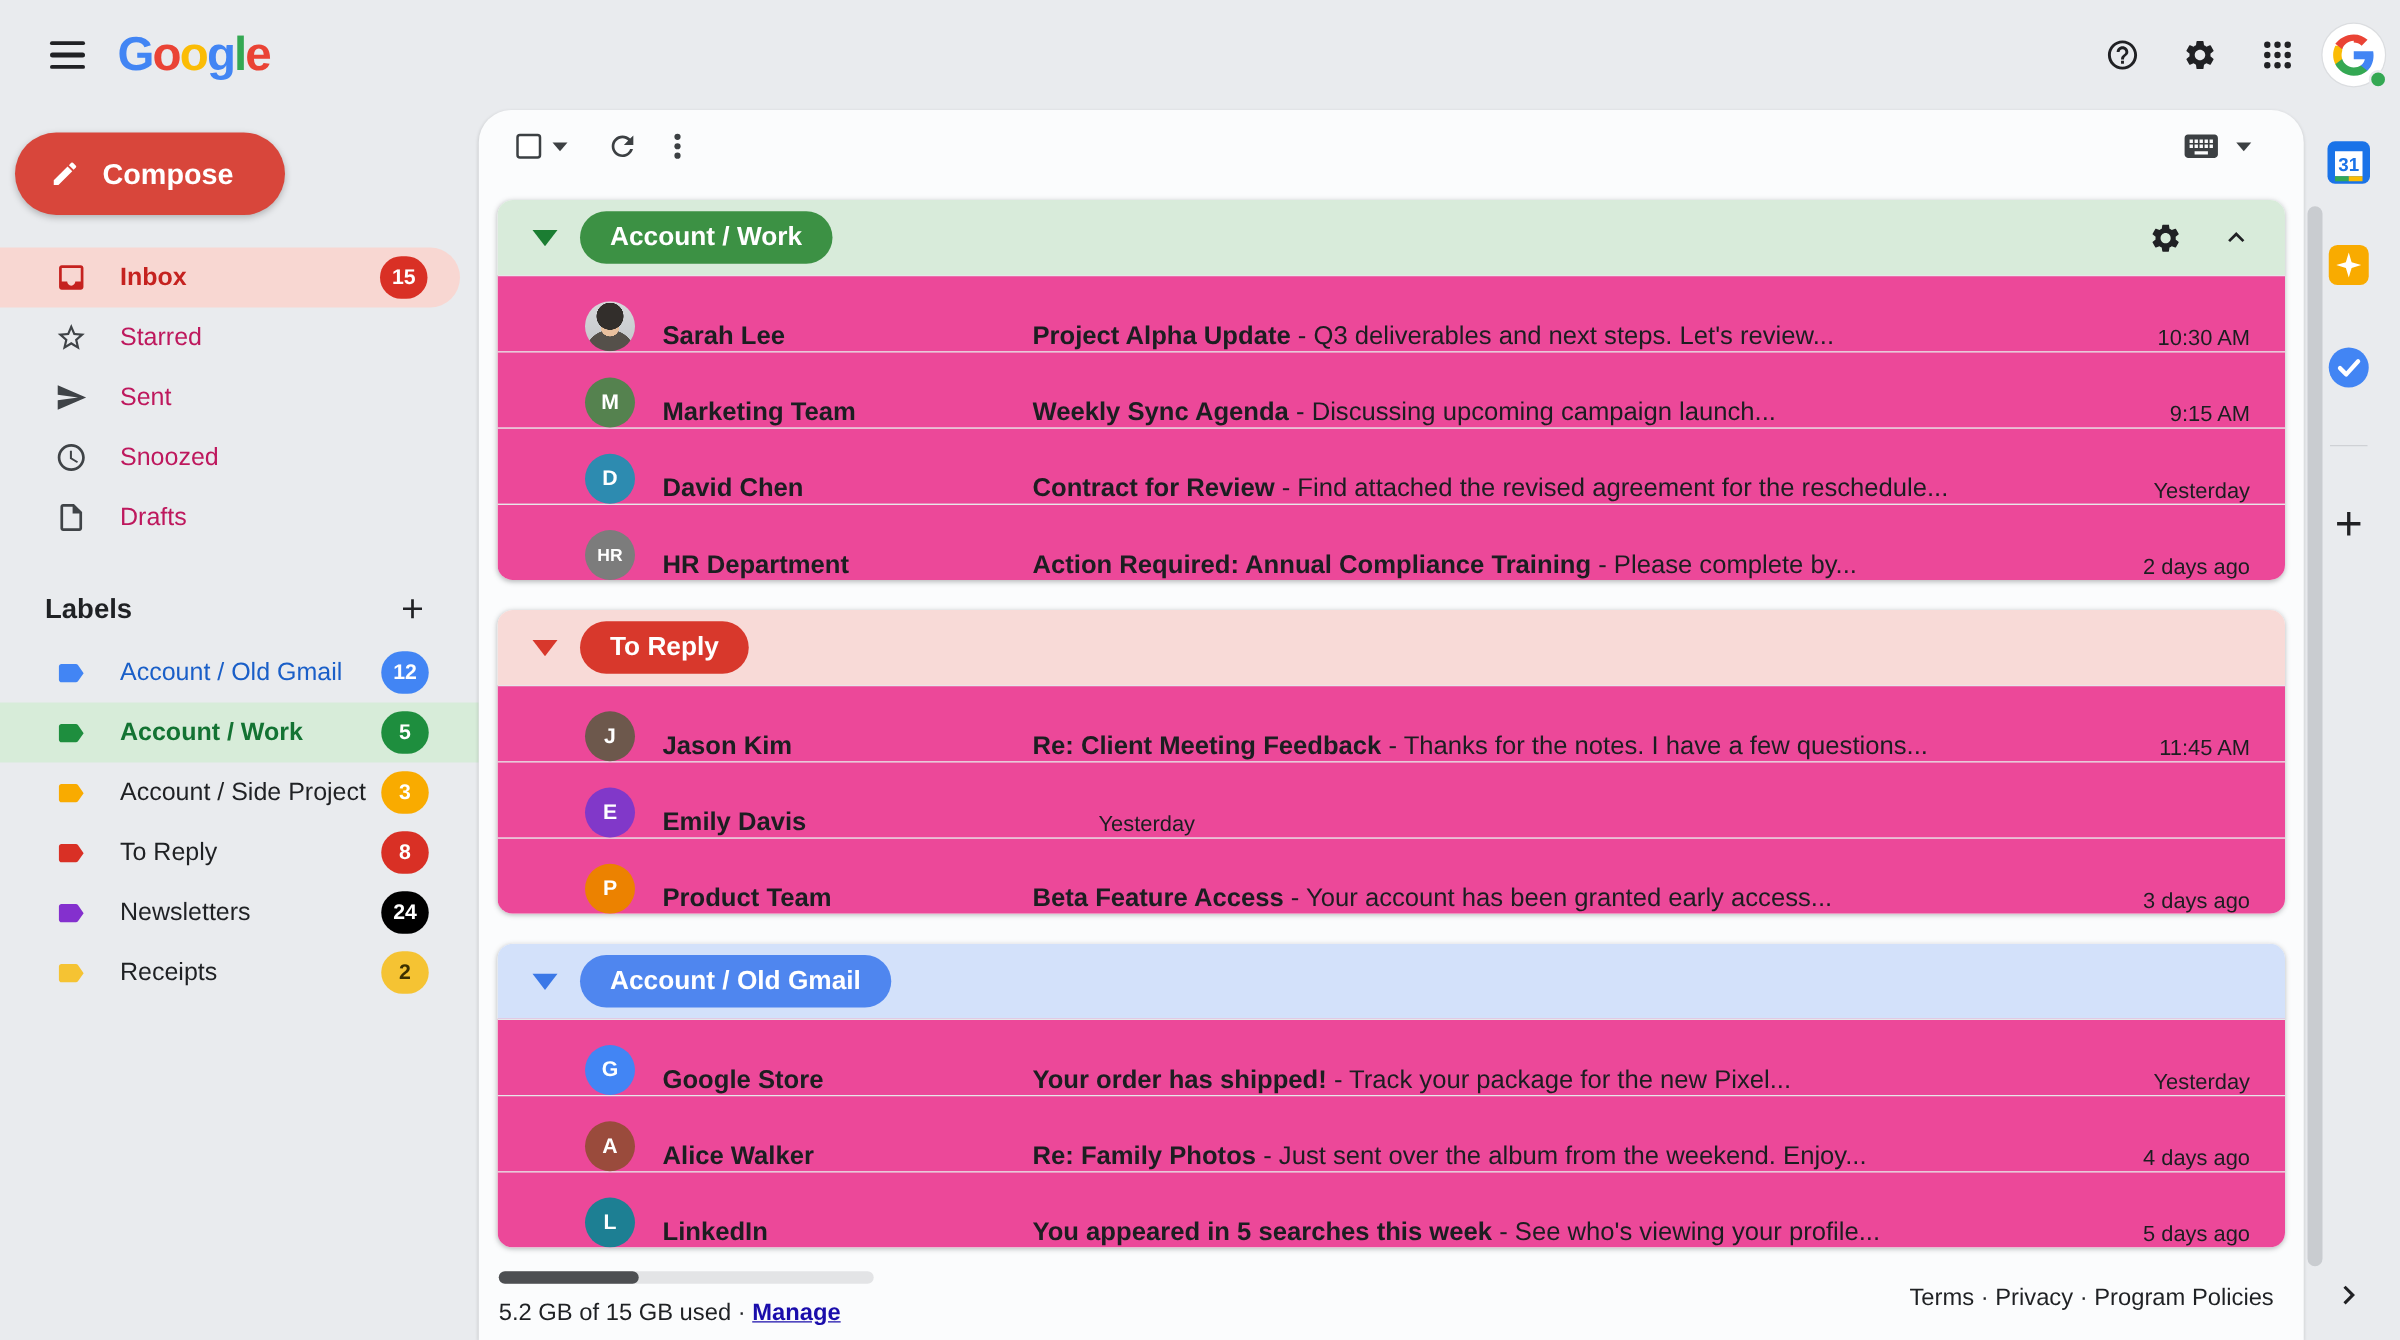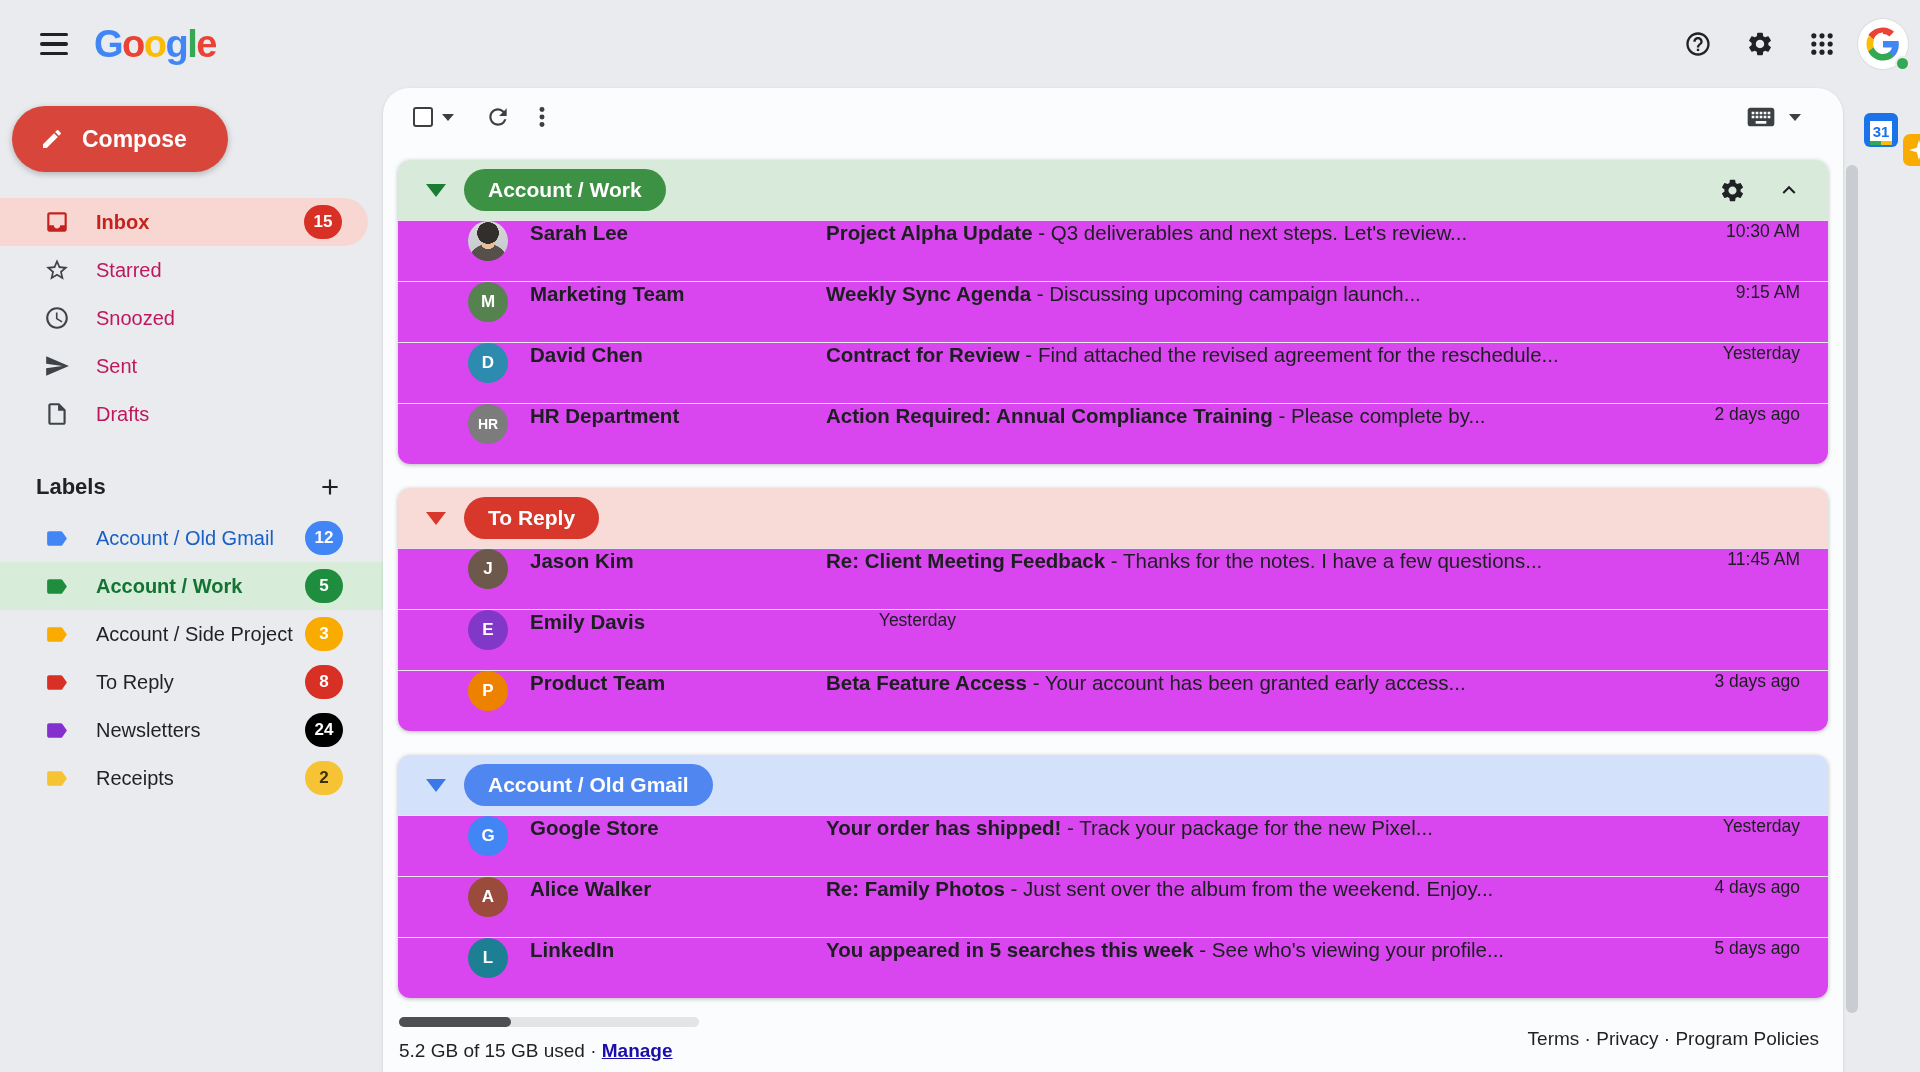--- a/index.html
+++ b/index.html
@@ -72,22 +72,22 @@
   .mail-group { border-radius:12px; box-shadow:0 1px 4px rgba(60,64,67,.35); margin-bottom:24px;
     overflow:hidden; background:#fff; }
   .group-header { height:60px; display:flex; align-items:center; padding:0 26px 0 28px; }
   .tri { width:0; height:0; border-left:10px solid transparent; border-right:10px solid transparent;
     border-top:13px solid #1b7d32; margin-right:18px; cursor:pointer; }
   .pill { height:42px; display:inline-flex; align-items:center; padding:0 24px; border-radius:22px;
     color:#fff; font-size:21px; font-weight:700; white-space:nowrap; }
   .header-actions { margin-left:auto; display:flex; align-items:center; gap:30px; }
   .header-actions svg { fill:#202124; cursor:pointer; }
 
-  .mail-row { height:61px; display:flex; align-items:flex-start; padding:0 28px 0 70px;
-    border-top:1px solid #e7e7e9; background:#d946ef; cursor:pointer; }
+  .mail-row { height:61px; display:flex; align-items:flex-end; padding:0 28px 0 70px;
+    border-top:1px solid #e7e7e9; background:#ec4899; cursor:pointer; }
   .avatar { width:40px; height:40px; min-width:40px; border-radius:50%; display:flex; align-items:center;
     justify-content:center; color:#fff; font-weight:700; font-size:17px; margin-right:22px; background:#9aa0a6; }
   .avatar.small-txt { font-size:14px; }
   .avatar-photo { background:
       radial-gradient(circle at 50% 30%, #322e2b 0 31%, transparent 32%),
       radial-gradient(circle at 50% 52%, #e8c09e 0 25%, transparent 26%),
       radial-gradient(circle at 50% 108%, #55504a 0 42%, transparent 43%),
       linear-gradient(#d6d8db,#c3c6ca); }
   .sender { flex:0 0 296px; font-size:20.5px; font-weight:700; color:#1c1e21; white-space:nowrap; overflow:hidden; }
   .subjline { flex:1; white-space:nowrap; overflow:hidden; font-size:20.5px; color:#1c1e21; }
@@ -100,22 +100,22 @@
   .hbar { width:300px; height:10px; background:#e3e4e6; border-radius:5px; margin-bottom:13px; position:relative; }
   .hbar .thumb { position:absolute; left:0; top:0; height:10px; width:112px; background:#4d4f52; border-radius:5px; }
   .storage-line { font-size:19px; font-weight:500; color:#1f2124; }
   .storage-line a { color:#1a0dab; font-weight:700; text-decoration:underline; cursor:pointer; }
   .legal { font-size:19px; color:#1f2124; padding-bottom:2px; }
   .legal span[data-interactable="true"] { cursor:pointer; }
 
   
   .vscroll { position:absolute; left:1846px; top:165px; width:12px; height:848px; background:#c9ccd0;
     border-radius:6px; cursor:pointer; }
-  .rail { position:absolute; right:0; top:88px; width:58px; bottom:0; display:flex; 
-    }
+  .rail { position:absolute; right:12px; top:88px; width:58px; bottom:0; display:flex; flex-direction:column;
+    align-items:center; }
   .rail-btn { width:40px; height:40px; border:none; background:transparent; display:flex; align-items:center;
     justify-content:center; cursor:pointer; margin-top:42px; }
   .rail-btn.first { margin-top:22px; }
   .rail-divider { width:30px; height:1px; background:#cfd1d5; margin-top:42px; }
   .rail-bottom { margin-top:auto; margin-bottom:16px; }
   .rail-bottom svg { fill:#202124; }
 </style>
 </head>
 <body>
 
@@ -186,32 +186,32 @@
       <span class="nav-ic" data-interactable="false">
           <svg width="26" height="26" viewBox="0 0 24 24">
             <path d="M22 9.24l-7.19-.62L12 2 9.19 8.63 2 9.24l5.46 4.73L5.82 21 12 17.27 18.18 21l-1.63-7.03L22 9.24zM12 15.4l-3.76 2.27 1-4.28-3.32-2.88 4.38-.38L12 6.1l1.71 4.04 4.38.38-3.32 2.88 1 4.28L12 15.4z"></path>
           </svg>
         </span>
       <span class="nav-label" data-interactable="false">Starred</span>
     </div>
     <div class="nav-row" data-interactable="true">
       <span class="nav-ic" data-interactable="false">
           <svg width="26" height="26" viewBox="0 0 24 24">
-            <path d="M11.99 2C6.47 2 2 6.48 2 12s4.47 10 9.99 10C17.52 22 22 17.52 22 12S17.52 2 11.99 2zM12 20c-4.42 0-8-3.58-8-8s3.58-8 8-8 8 3.58 8 8-3.58 8-8 8zm.5-13H11v6l5.25 3.15.75-1.23-4.5-2.67z"></path>
+            <path d="M2.01 21L23 12 2.01 3 2 10l15 2-15 2z"></path>
           </svg>
         </span>
-      <span class="nav-label" data-interactable="false">Snoozed</span>
+      <span class="nav-label" data-interactable="false">Sent</span>
     </div>
     <div class="nav-row" data-interactable="true">
       <span class="nav-ic" data-interactable="false">
           <svg width="26" height="26" viewBox="0 0 24 24">
-            <path d="M2.01 21L23 12 2.01 3 2 10l15 2-15 2z"></path>
+            <path d="M11.99 2C6.47 2 2 6.48 2 12s4.47 10 9.99 10C17.52 22 22 17.52 22 12S17.52 2 11.99 2zM12 20c-4.42 0-8-3.58-8-8s3.58-8 8-8 8 3.58 8 8-3.58 8-8 8zm.5-13H11v6l5.25 3.15.75-1.23-4.5-2.67z"></path>
           </svg>
         </span>
-      <span class="nav-label" data-interactable="false">Sent</span>
+      <span class="nav-label" data-interactable="false">Snoozed</span>
     </div>
     <div class="nav-row" data-interactable="true">
       <span class="nav-ic" data-interactable="false">
           <svg width="26" height="26" viewBox="0 0 24 24">
             <path d="M14 2H6c-1.1 0-2 .9-2 2v16c0 1.1.9 2 2 2h12c1.1 0 2-.9 2-2V8l-6-6zm4 18H6V4h7v5h5v11z"></path>
           </svg>
         </span>
       <span class="nav-label" data-interactable="false">Drafts</span>
     </div>
   </div>

